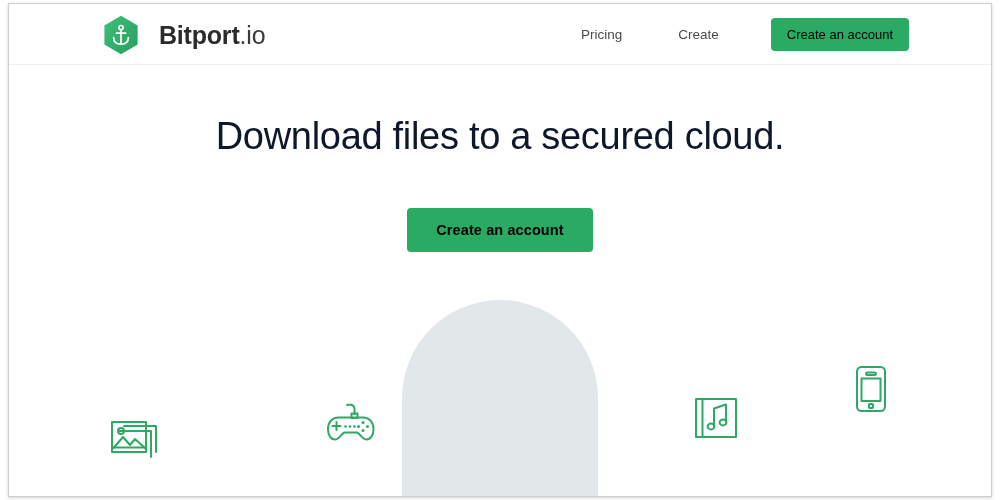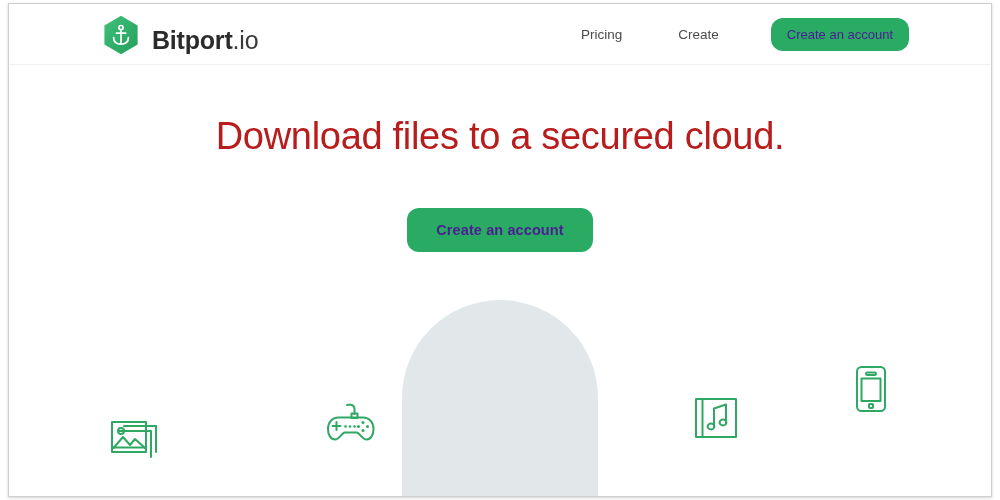--- a/index.html
+++ b/index.html
@@ -33,22 +33,22 @@
     position: relative;
     height: 61px;
     border-bottom: 1px solid #eef2ef;
     box-sizing: border-box;
   }
   #brand {
     position: absolute;
     left: 94px;
     top: 11px;
     display: flex;
-    align-items: flex-end;
-    gap: 13px;
+    align-items: center;
+    gap: 20px;
     text-decoration: none;
   }
   #brand-mark {
     width: 36px;
     height: 40px;
     display: block;
   }
   #brand-text {
     font-size: 25px;
     color: #2b2b2b;
@@ -71,23 +71,23 @@
     font-size: 13.5px;
     color: #4a4a4a;
     text-decoration: none;
     padding: 0 22px;
     line-height: 61px;
     white-space: nowrap;
   }
 
   .btn-green {
     background: #2aab63;
-    color: #4c1d95;
+    color: #000000;
     border: none;
-    border-radius: 12px;
+    border-radius: 4px;
     cursor: pointer;
     font-family: inherit;
     white-space: nowrap;
   }
   #nav-cta {
     font-size: 13px;
     padding: 9px 16px;
     margin-left: 18px;
   }
 
@@ -95,21 +95,21 @@
   #hero {
     position: relative;
     text-align: center;
   }
   #hero-heading {
     margin: 0;
     padding-top: 46px;
     font-size: 38px;
     font-weight: 400;
     line-height: 1.32;
-    color: #b91c1c;
+    color: #0f172a;
     letter-spacing: -0.3px;
   }
   #hero-heading .hero-line { display: block; }
 
   #hero-cta {
     display: inline-block;
     margin-top: 47px;
     font-size: 14.5px;
     font-weight: 700;
     padding: 14px 29px;

